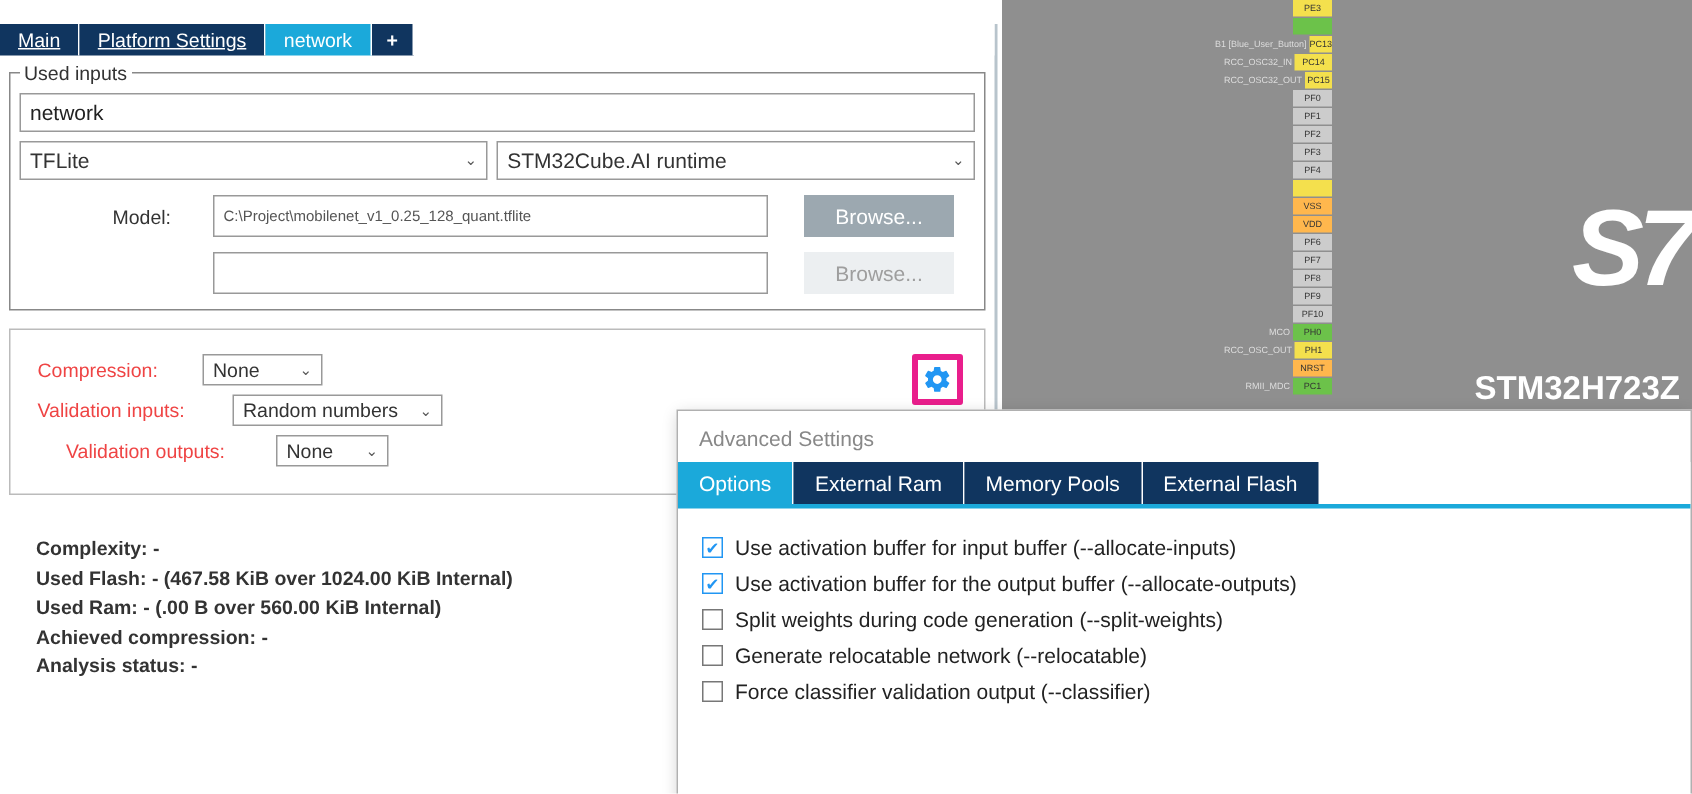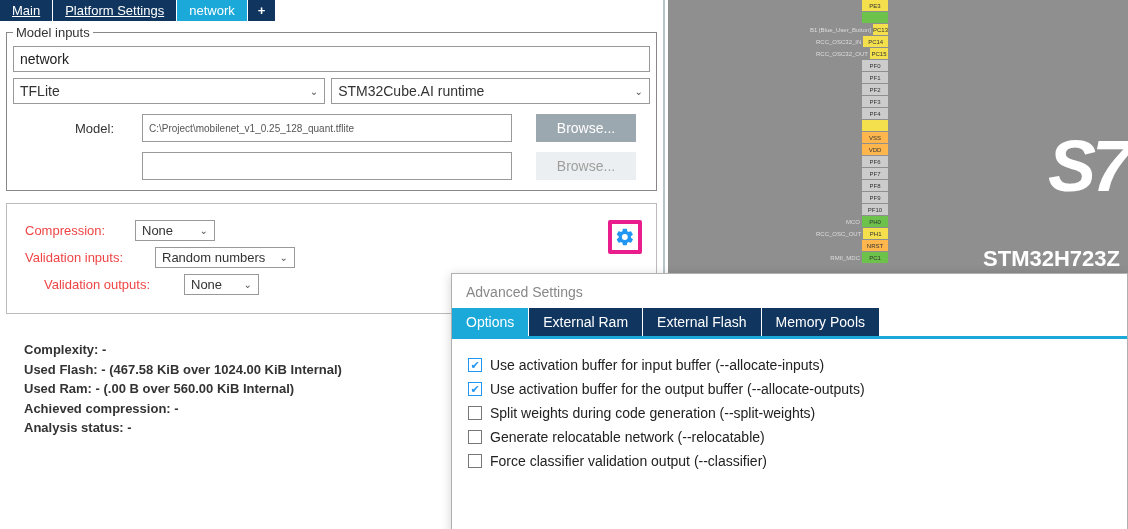--- a/index.html
+++ b/index.html
@@ -8,21 +8,21 @@
     font-size: 13px;
     color: #333;
     background: #fff;
     position: relative;
     width: 1128px;
     height: 529px;
     overflow: hidden;
   }
   .main-panel {
     position: absolute;
-    left: 0; top: 0;
+    left: 0; top: 16px;
     width: 665px;
     height: 417px;
     background: #fff;
     border-right: 2px solid #b8c4cc;
   }
   .tabs-bar {
     display: flex;
     background: #fff;
   }
   .tab {
@@ -237,21 +237,21 @@
 
   <div class="tabs-bar">
     <div class="tab">Main</div>
     <div class="tab">Platform Settings</div>
     <div class="tab active">network</div>
     <div class="tab add">+</div>
   </div>
 
   <div class="fieldset-wrap">
     <fieldset class="model-inputs">
-      <legend>Model inputs</legend>
+      <legend>Used inputs</legend>
 
       <input class="text-input full" value="network" style="">
 
       <div class="row">
         <div class="select-like" style="flex:0 0 49%;">
           <span>TFLite</span>
           <span class="chev">⌄</span>
         </div>
         <div class="select-like" style="flex:1;">
           <span>STM32Cube.AI runtime</span>
@@ -404,22 +404,22 @@
     </div>
   <div class="board-logo">S7</div>
   <div class="board-name">STM32H723Z</div>
 </div>
 
 <div class="adv-popup">
   <div class="adv-title">Advanced Settings</div>
   <div class="adv-tabs">
     <div class="adv-tab active">Options</div>
     <div class="adv-tab">External Ram</div>
+    <div class="adv-tab">Memory Pools</div>
     <div class="adv-tab">External Flash</div>
-    <div class="adv-tab">Memory Pools</div>
   </div>
   <div class="adv-body" id="adv-body">
       <div class="adv-opt">
         <div class="chk on">✔</div>
         <span>Use activation buffer for input buffer (--allocate-inputs)</span>
       </div>
       <div class="adv-opt">
         <div class="chk on">✔</div>
         <span>Use activation buffer for the output buffer (--allocate-outputs)</span>
       </div>

